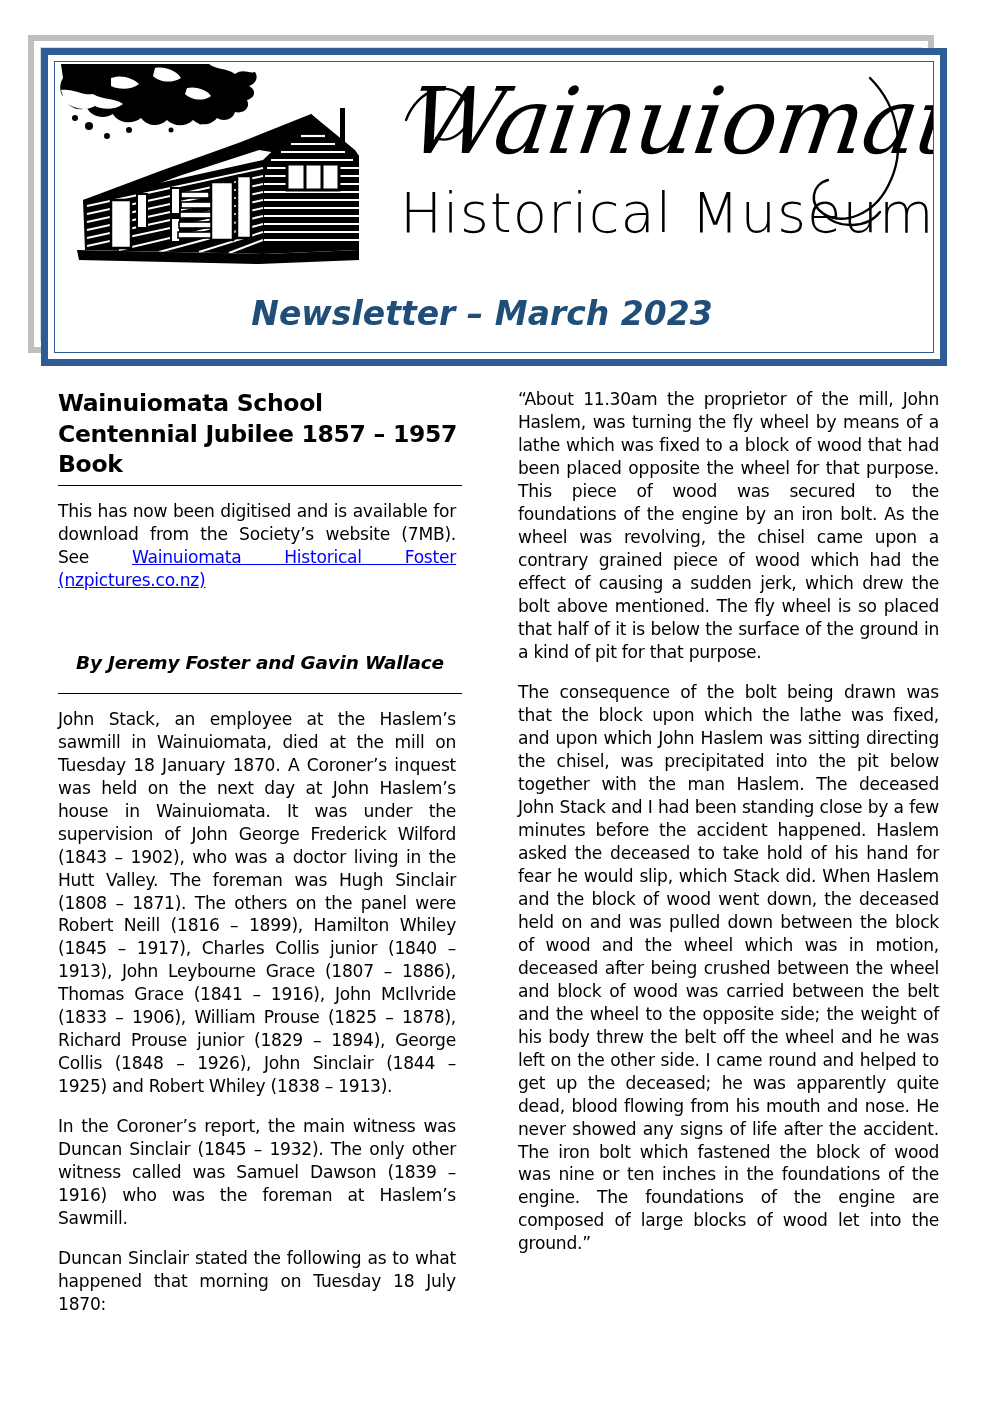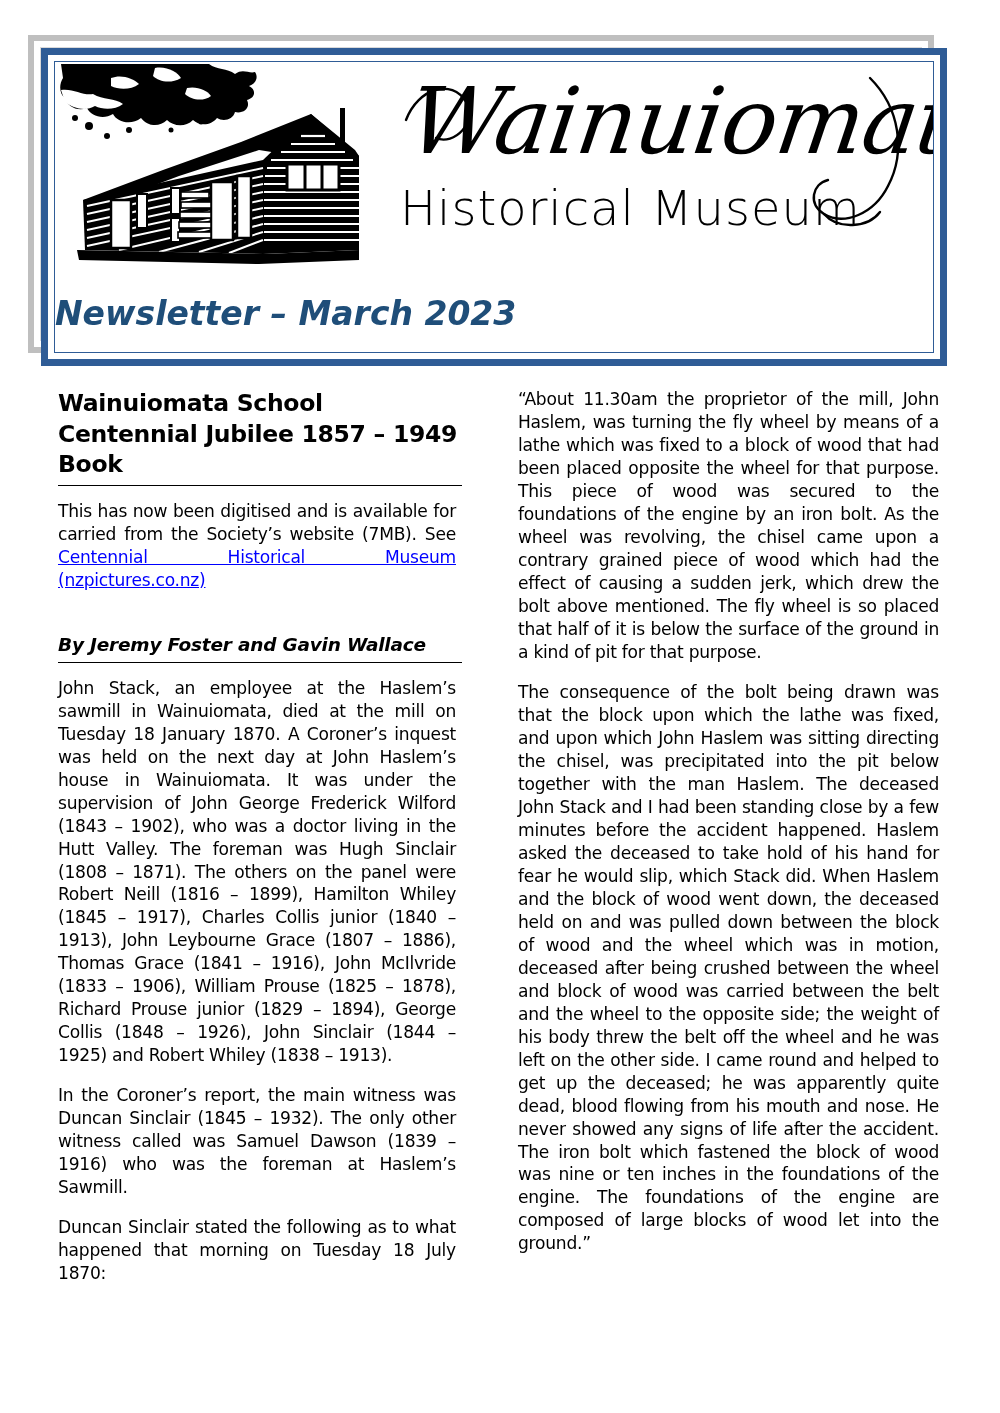--- a/index.html
+++ b/index.html
@@ -119,38 +119,39 @@
     color: #000000;
     letter-spacing: -1px;
     white-space: nowrap;
     transform: skewX(-8deg);
   }
   .wordmark-sub {
     position: absolute;
     left: 0px;
     top: 112px;
     font-family: "DejaVu Sans", sans-serif;
-    font-size: 48px;
+    font-size: 56px;
     font-weight: 300;
     color: #000000;
     letter-spacing: 1px;
     white-space: nowrap;
   }
   .wordmark-flourish {
     position: absolute;
     left: 0; top: 0;
     width: 540px; height: 200px;
     pointer-events: none;
   }
 
   .newsletter-title {
     position: absolute;
     left: 0;
     right: 24px;
     top: 232px;
+    text-align: center;
     font-family: "DejaVu Sans", sans-serif;
     font-size: 33px;
     font-weight: bold;
     font-style: italic;
     color: #1f4e79;
     letter-spacing: 0px;
     white-space: nowrap;
   }
 
   
@@ -176,21 +177,21 @@
   h2.head {
     margin: 0;
     font-family: "DejaVu Sans", sans-serif;
     font-size: 23.5px;
     font-weight: bold;
     line-height: 1.30;
     color: #000000;
     letter-spacing: -0.3px;
   }
   .byline {
-    margin: 0;
+    margin: 18px;
     font-family: "DejaVu Sans", sans-serif;
     font-size: 18.5px;
     font-weight: bold;
     font-style: italic;
     line-height: 1.3;
     color: #000000;
     letter-spacing: -0.2px;
   }
   .rule {
     border: none;
@@ -337,24 +338,24 @@
         <div class="newsletter-title">Newsletter – March 2023</div>
 
       </div>
     </div>
   </div>
 
   <div class="columns">
 
     <div class="col col-left">
 
-      <h2 class="head">Wainuiomata School Centennial Jubilee 1857 – 1949 Book</h2>
+      <h2 class="head">Wainuiomata School Centennial Jubilee 1857 – 1957 Book</h2>
       <hr class="rule">
 
-      <p class="body"><span>This has now been digitised and is available for carried from the Society’s website (7MB). See </span><a class="link" href="#">Centennial Historical Museum (nzpictures.co.nz)</a></p>
+      <p class="body"><span>This has now been digitised and is available for download from the Society’s website (7MB). See </span><a class="link" href="#">Wainuiomata Historical Foster (nzpictures.co.nz)</a></p>
 
       <div class="gap-head"></div>
 
       <div class="byline">By Jeremy Foster and Gavin Wallace</div>
       <hr class="rule">
 
       <p class="body">John Stack, an employee at the Haslem’s sawmill in Wainuiomata, died at the mill on Tuesday 18 January 1870. A Coroner’s inquest was held on the next day at John Haslem’s house in Wainuiomata. It was under the supervision of John George Frederick Wilford (1843 – 1902), who was a doctor living in the Hutt Valley. The foreman was Hugh Sinclair (1808 – 1871). The others on the panel were Robert Neill (1816 – 1899), Hamilton Whiley (1845 – 1917), Charles Collis junior (1840 – 1913), John Leybourne Grace (1807 – 1886), Thomas Grace (1841 – 1916), John McIlvride (1833 – 1906), William Prouse (1825 – 1878), Richard Prouse junior (1829 – 1894), George Collis (1848 – 1926), John Sinclair (1844 – 1925) and Robert Whiley (1838 – 1913).</p>
       <p class="body">In the Coroner’s report, the main witness was Duncan Sinclair (1845 – 1932). The only other witness called was Samuel Dawson (1839 – 1916) who was the foreman at Haslem’s Sawmill.</p>
       <p class="body">Duncan Sinclair stated the following as to what happened that morning on Tuesday 18 July 1870:</p>
     </div>

